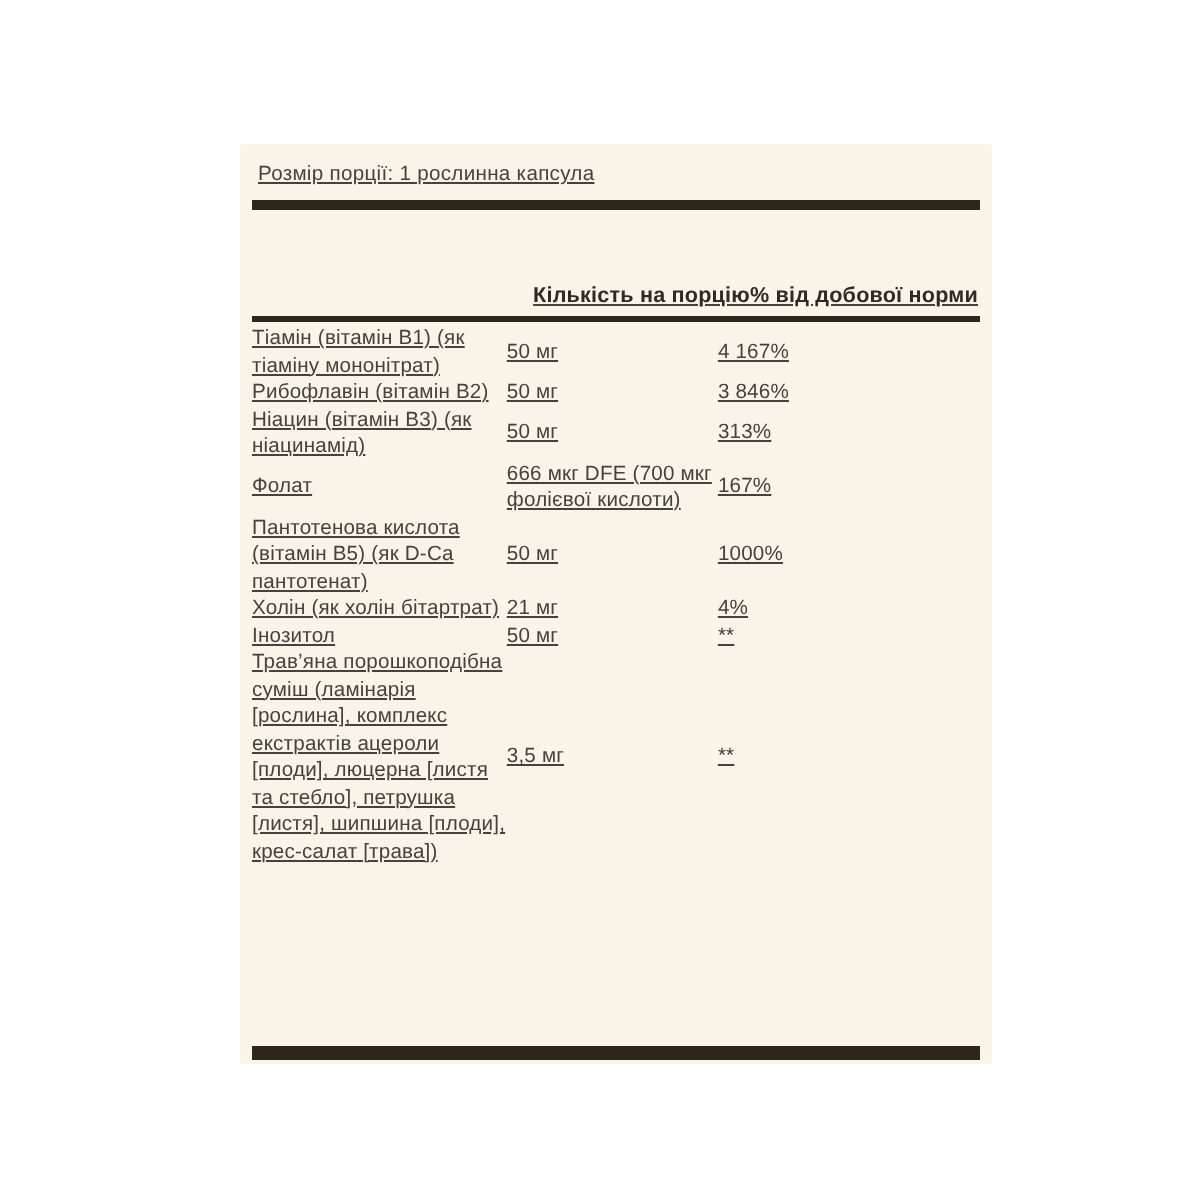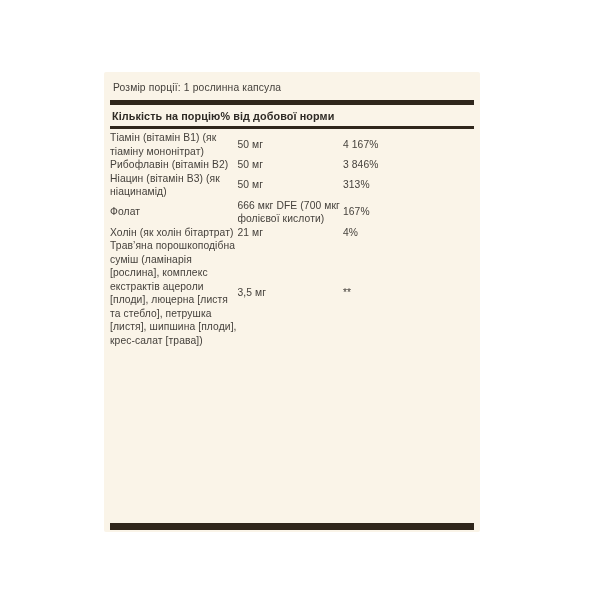--- a/index.html
+++ b/index.html
@@ -12,30 +12,31 @@
   }
   .stage {
     position: relative;
     width: 600px;
     height: 600px;
     background: var(--page-bg, #ffffff);
     overflow: hidden;
   }
   .panel {
     position: absolute;
-    left: 104px;
+    left: 120px;
     top: 72px;
     width: 376px;
     height: 460px;
     box-sizing: border-box;
     padding: 9px 6px 0 6px;
     background: var(--panel-bg, #faf4e8);
     border-radius: 2px;
     color: var(--text-color, #45413c);
     overflow: hidden;
+    text-decoration: underline;
   }
   .serving-line {
     font-size: 10.3px;
     line-height: 13px;
     padding-left: 3px;
     letter-spacing: 0.15px;
     margin-bottom: 6px;
     color: var(--text-color, #45413c);
   }
   .bar {
@@ -47,27 +48,28 @@
   .bar-bottom {
     position: absolute;
     left: 6px;
     right: 6px;
     bottom: 2px;
     height: 7px;
     width: auto;
   }
   .header-row {
     display: flex;
-    justify-content: flex-start;
+    justify-content: flex-end;
     align-items: baseline;
     padding: 5px 1px 4px 2px;
     font-size: 10.8px;
     font-weight: 700;
     letter-spacing: 0.1px;
     color: var(--heading-color, #2e2a25);
+    margin-top: 32px;
   }
   table.facts {
     width: 100%;
     border-collapse: collapse;
     table-layout: fixed;
     margin-top: 2px;
     font-size: 10.3px;
     line-height: 13.5px;
     letter-spacing: 0.1px;
     color: var(--text-color, #45413c);
@@ -118,23 +120,33 @@
             <td class="col-name">Ніацин (вітамін B3) (як ніацинамід)</td>
             <td class="col-amount">50 мг</td>
             <td class="col-dv">313%</td>
           </tr>
           <tr>
             <td class="col-name">Фолат</td>
             <td class="col-amount">666 мкг DFE (700 мкг фолієвої кислоти)</td>
             <td class="col-dv">167%</td>
           </tr>
           <tr>
+            <td class="col-name">Пантотенова кислота (вітамін B5) (як D-Ca пантотенат)</td>
+            <td class="col-amount">50 мг</td>
+            <td class="col-dv">1000%</td>
+          </tr>
+          <tr>
             <td class="col-name">Холін (як холін бітартрат)</td>
             <td class="col-amount">21 мг</td>
             <td class="col-dv">4%</td>
+          </tr>
+          <tr>
+            <td class="col-name">Інозитол</td>
+            <td class="col-amount">50 мг</td>
+            <td class="col-dv">**</td>
           </tr>
           <tr>
             <td class="col-name">Трав’яна порошкоподібна суміш (ламінарія [рослина], комплекс екстрактів ацероли [плоди], люцерна [листя та стебло], петрушка [листя], шипшина [плоди], крес-салат [трава])</td>
             <td class="col-amount">3,5 мг</td>
             <td class="col-dv">**</td>
           </tr>
         </tbody>
     </table>
 
     <div class="bar bar-bottom"></div>

